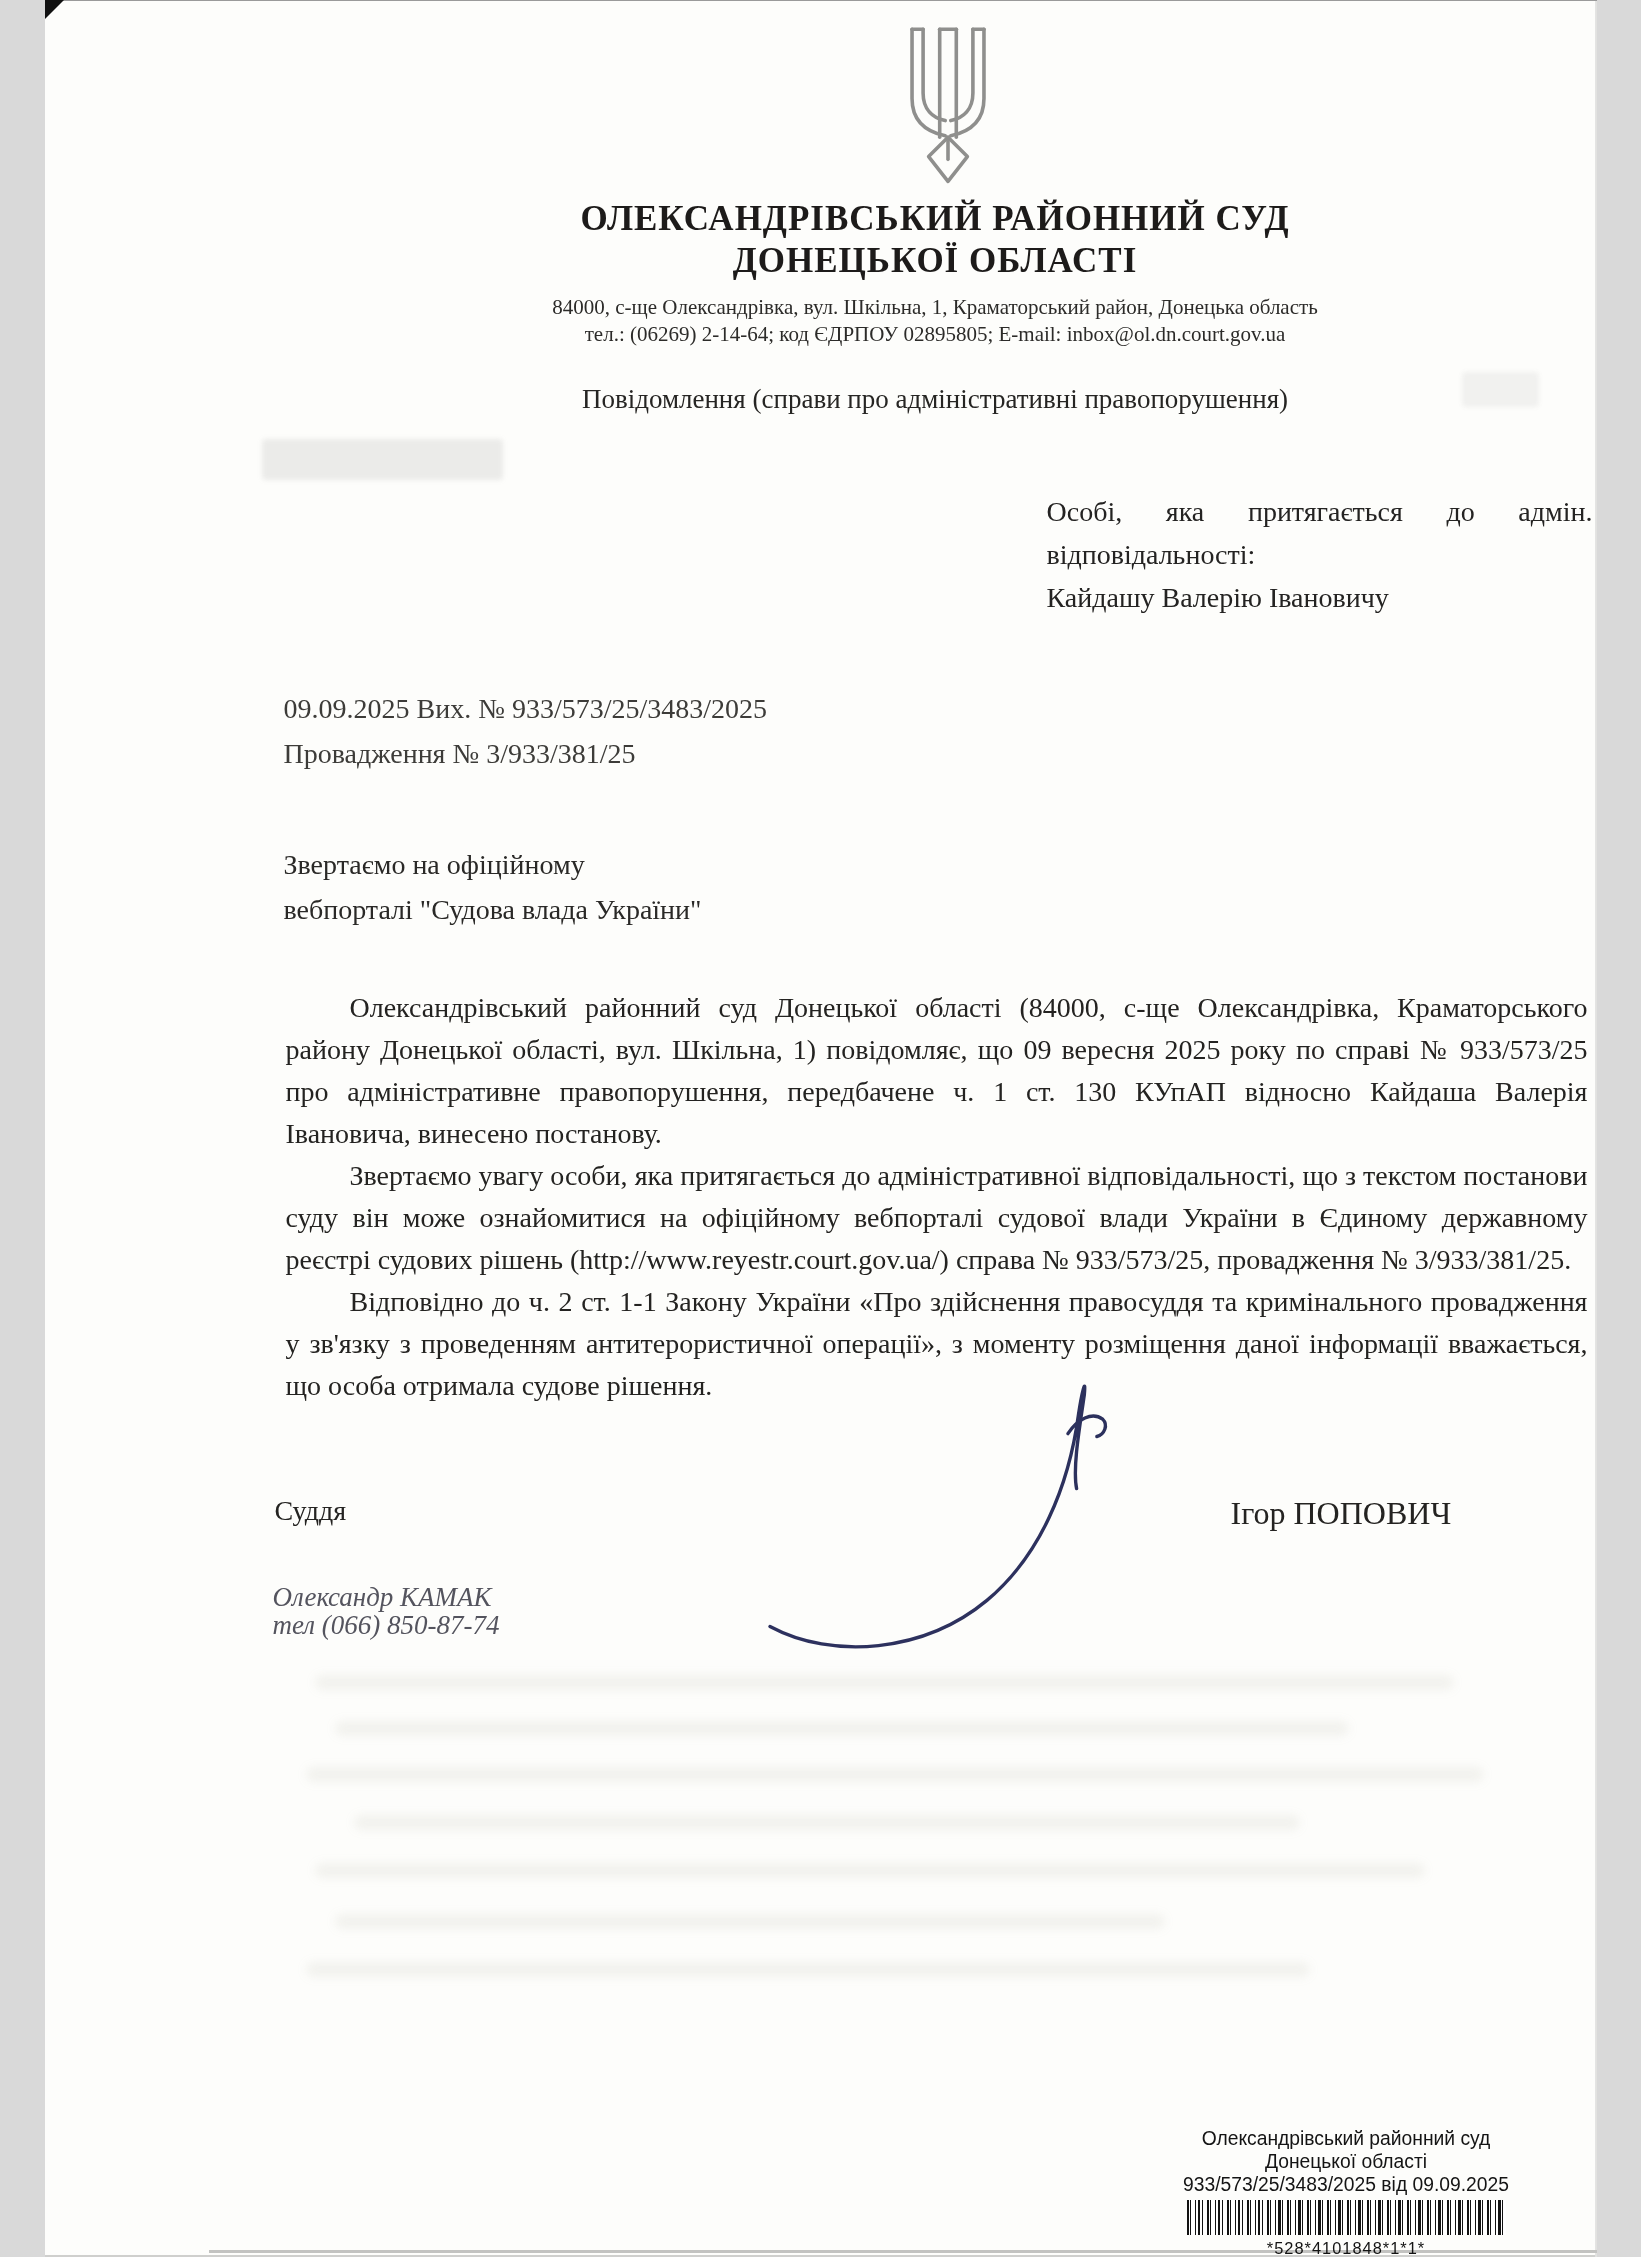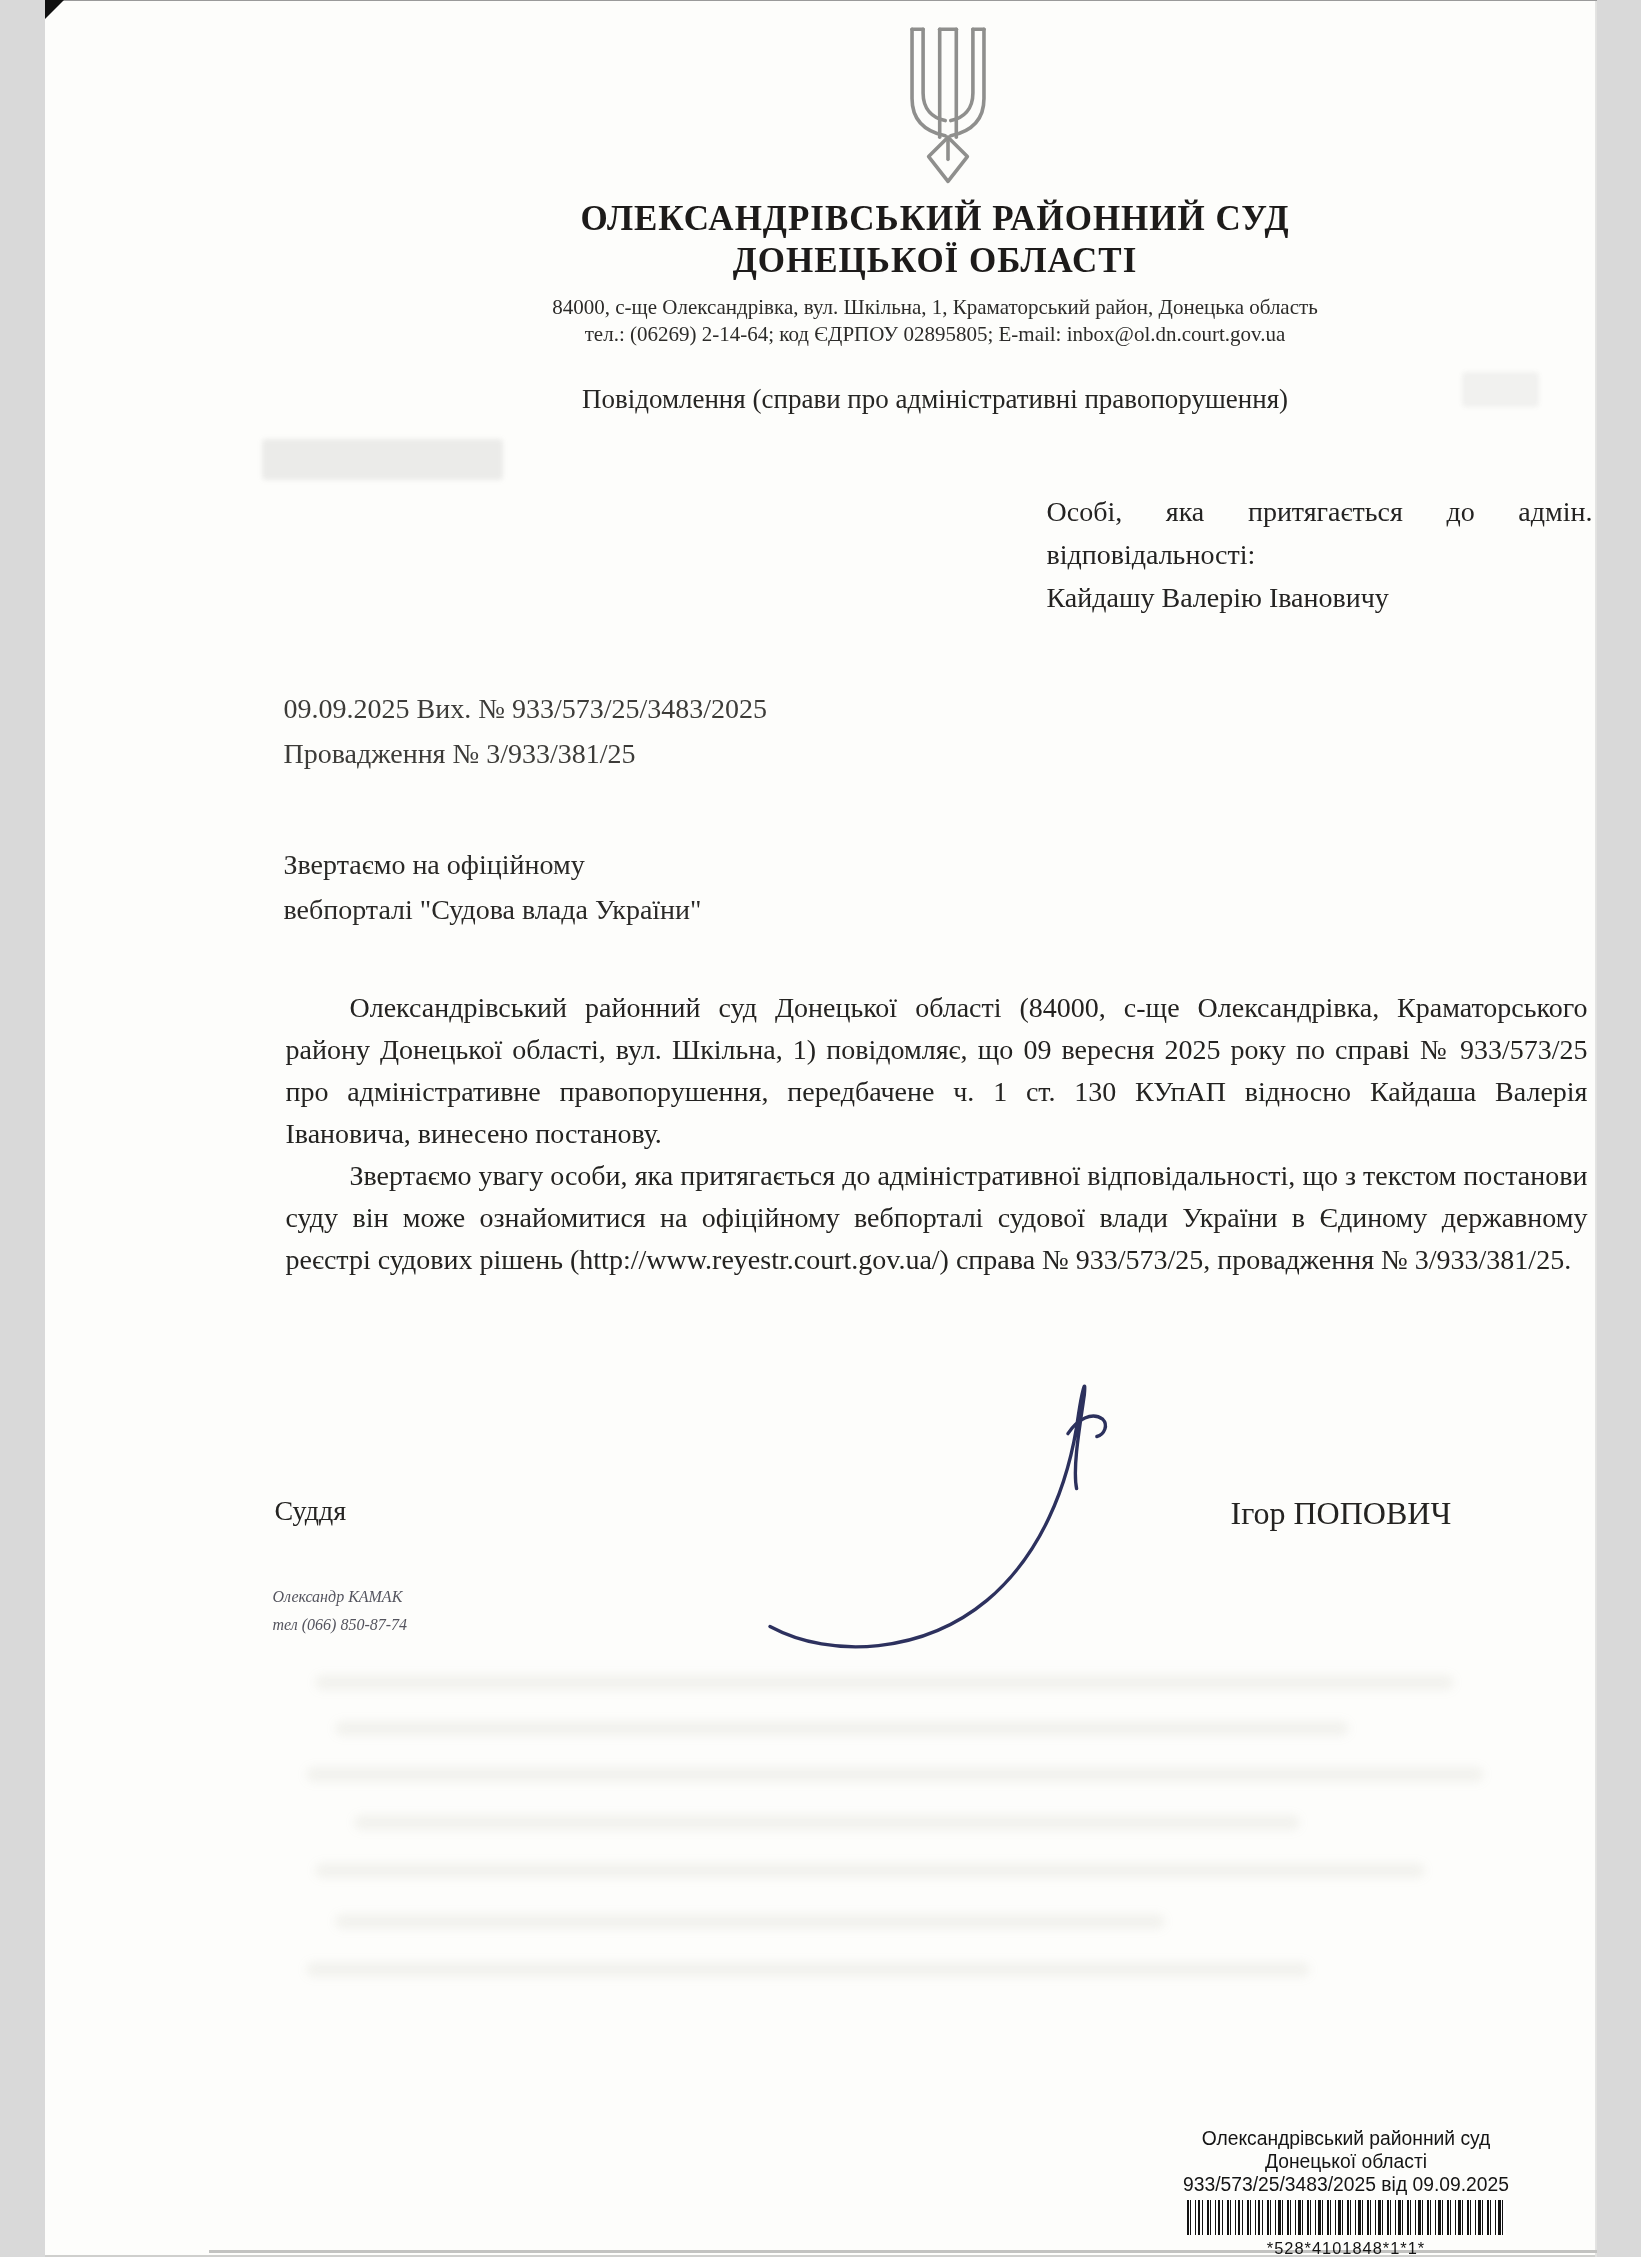--- a/index.html
+++ b/index.html
@@ -28,21 +28,21 @@
   .announcement{left:239px;top:842px;font-size:28px;line-height:45px;color:#2a2927;}
   .announcement .ln{display:block;}
   
   .bodytext{left:241px;top:987px;width:1302px;font-size:28px;line-height:42px;text-align:justify;color:#242321;}
   .bodytext p{margin:0;text-indent:64px;}
   
   .sig-role{left:230px;top:1495px;font-size:28px;color:#242321;}
   .sig-name{left:1186px;top:1495px;font-size:32px;color:#242321;}
   .signature-svg{left:710px;top:1342px;width:406px;height:323px;}
   
-  .contact{left:228px;top:1583px;font-style:italic;font-size:16px;line-height:28px;color:#54545e;}
+  .contact{left:228px;top:1583px;font-style:italic;font-size:27px;line-height:28px;color:#54545e;}
   .contact .ln{display:block;}
   
   .footer{left:1077px;top:2127px;width:449px;text-align:center;font-family:"Liberation Sans","DejaVu Sans",sans-serif;font-size:19.3px;line-height:23px;color:#141414;}
   .barcode{width:319px;height:35px;margin:3.9px auto 1.9px;
     background:repeating-linear-gradient(90deg,
       #111 0px,#111 1.9px,#fff 1.9px,#fff 2.9px,
       #111 2.9px,#111 3.9px,#fff 3.9px,#fff 7.7px,
       #111 7.7px,#111 8.7px,#fff 8.7px,#fff 10.6px,
       #111 10.6px,#111 13.5px,#fff 13.5px,#fff 15.4px,
       #111 15.4px,#111 16.4px,#fff 16.4px,#fff 20px);
@@ -115,20 +115,21 @@
   </div>
 
   <div class="abs announcement">
     <span class="ln">Звертаємо на офіційному</span>
     <span class="ln">вебпорталі "Судова влада України"</span>
   </div>
 
   <div class="abs bodytext">
     <p>Олександрівський районний суд Донецької області (84000, с-ще Олександрівка, Краматорського району Донецької області, вул. Шкільна, 1) повідомляє, що 09 вересня 2025 року по справі № 933/573/25 про адміністративне правопорушення, передбачене ч. 1 ст. 130 КУпАП відносно Кайдаша Валерія Івановича, винесено постанову.</p>
     <p>Звертаємо увагу особи, яка притягається до адміністративної відповідальності, що з текстом постанови суду він може ознайомитися на офіційному вебпорталі судової влади України в Єдиному державному реєстрі судових рішень (http://www.reyestr.court.gov.ua/) справа № 933/573/25, провадження № 3/933/381/25.</p>
+    <p>Відповідно до ч. 2 ст. 1-1 Закону України «Про здійснення правосуддя та кримінального провадження у зв'язку з проведенням антитерористичної операції», з моменту розміщення даної інформації вважається, що особа отримала судове рішення.</p>
   </div>
 
   <div class="abs sig-role">Суддя</div>
   <div class="abs sig-name">Ігор ПОПОВИЧ</div>
 
   <span class="abs signature-svg">
     <svg width="406" height="323" viewBox="0 0 420 335" xmlns="http://www.w3.org/2000/svg">
       <g fill="none" stroke="#1b2050" stroke-width="3.5" stroke-linecap="round" opacity="0.92">
         <path d="M15 295 C 80 330, 175 322, 240 268 C 295 222, 325 150, 335 75 C 338 55, 343 33, 341 55 C 335 95, 329 132, 333 152"></path>
         <path d="M324 95 C 334 80, 349 72, 360 80 C 366 86, 362 96, 354 98"></path>

